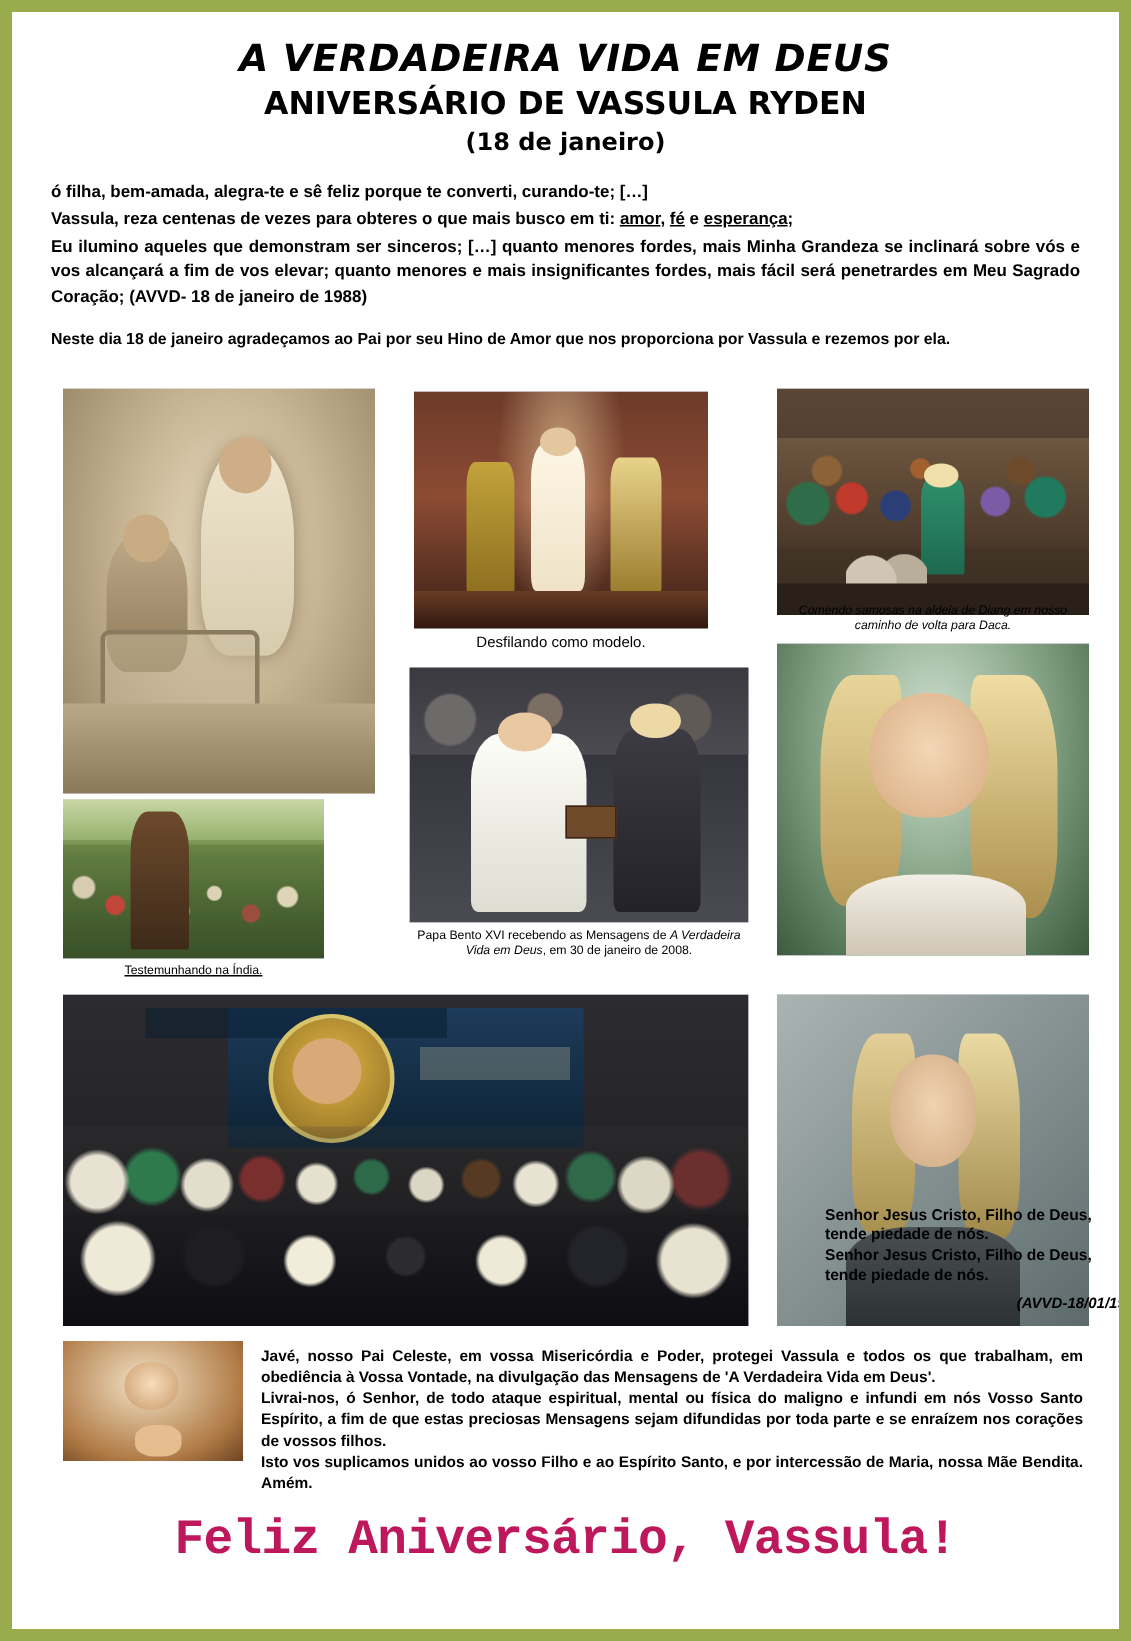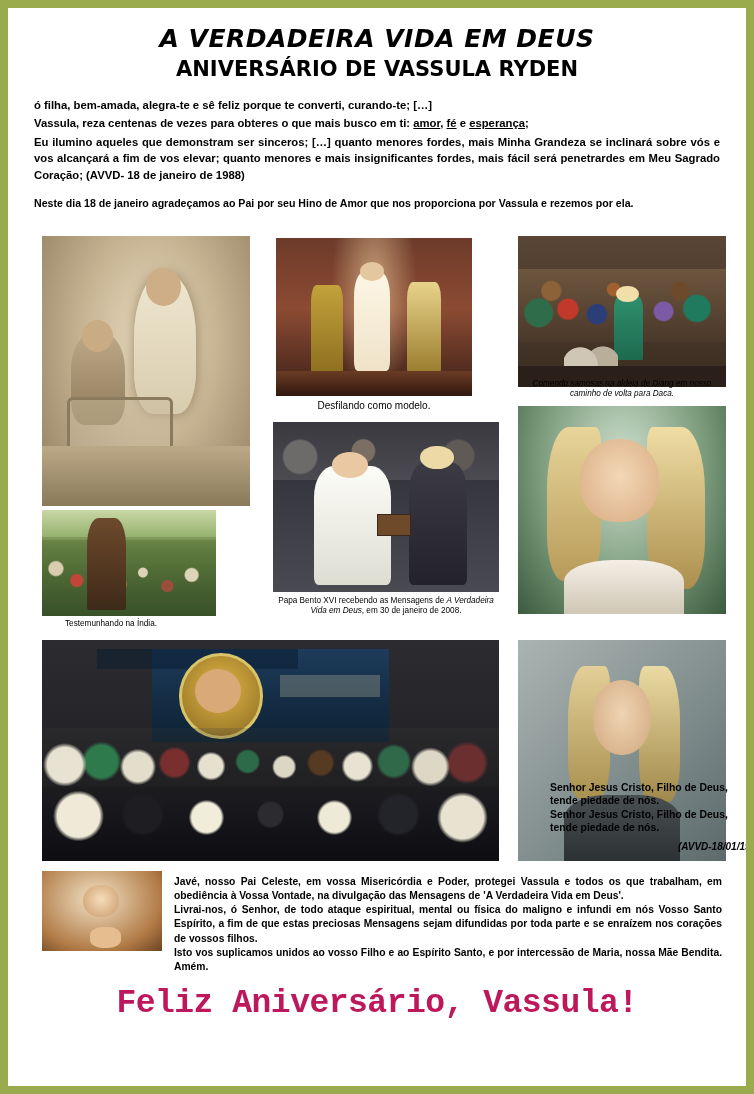--- a/index.html
+++ b/index.html
@@ -425,20 +425,21 @@
   }
 </style>
 </head>
 <body>
 
 <div class="page">
 
   <div class="header">
     <div class="title-main">A VERDADEIRA VIDA EM DEUS</div>
     <div class="title-sub">ANIVERSÁRIO DE VASSULA RYDEN</div>
+    <div class="title-date">(18 de janeiro)</div>
   </div>
 
   <div class="quote">
     <p>ó filha, bem-amada, alegra-te e sê feliz porque te converti, curando-te; […]</p>
     <p>
       <span>Vassula, reza centenas de vezes para obteres o que mais busco em ti: </span><span class="u">amor</span><span>, </span><span class="u">fé</span><span> e </span><span class="u">esperança</span><span>;</span>
     </p>
     <p>
       <span>Eu ilumino aqueles que demonstram ser sinceros;   […] quanto menores fordes, mais Minha Grandeza se inclinará sobre vós e vos alcançará a fim de vos elevar; quanto menores e mais insignificantes fordes, mais fácil será penetrardes em Meu Sagrado Coração;</span>
       <span class="ref">(AVVD- 18 de janeiro de 1988)</span>
@@ -492,21 +493,21 @@
       </div>
     </div>
 
     <div class="ph" style="left:34px; top:287px; width:174px; height:106px;">
       <div class="art art-india">
         <div class="sky"></div>
           <div class="crowd"></div>
           <div class="figure"></div>
       </div>
     </div>
-    <div class="cap" style="left:16px; top:396px; width:174px;">Testemunhando na Índia.</div>
+    <div class="cap" style="left:34px; top:396px; width:174px;text-decoration:underline;">Testemunhando na Índia.</div>
 
     <div class="ph" style="left:265px; top:199px; width:226px; height:170px;">
       <div class="art art-pope">
         <div class="bg"></div>
         <div class="popebody"></div>
           <div class="popehead"></div>
         <div class="wom"></div>
           <div class="womhead"></div>
         <div class="book"></div>
       </div>

